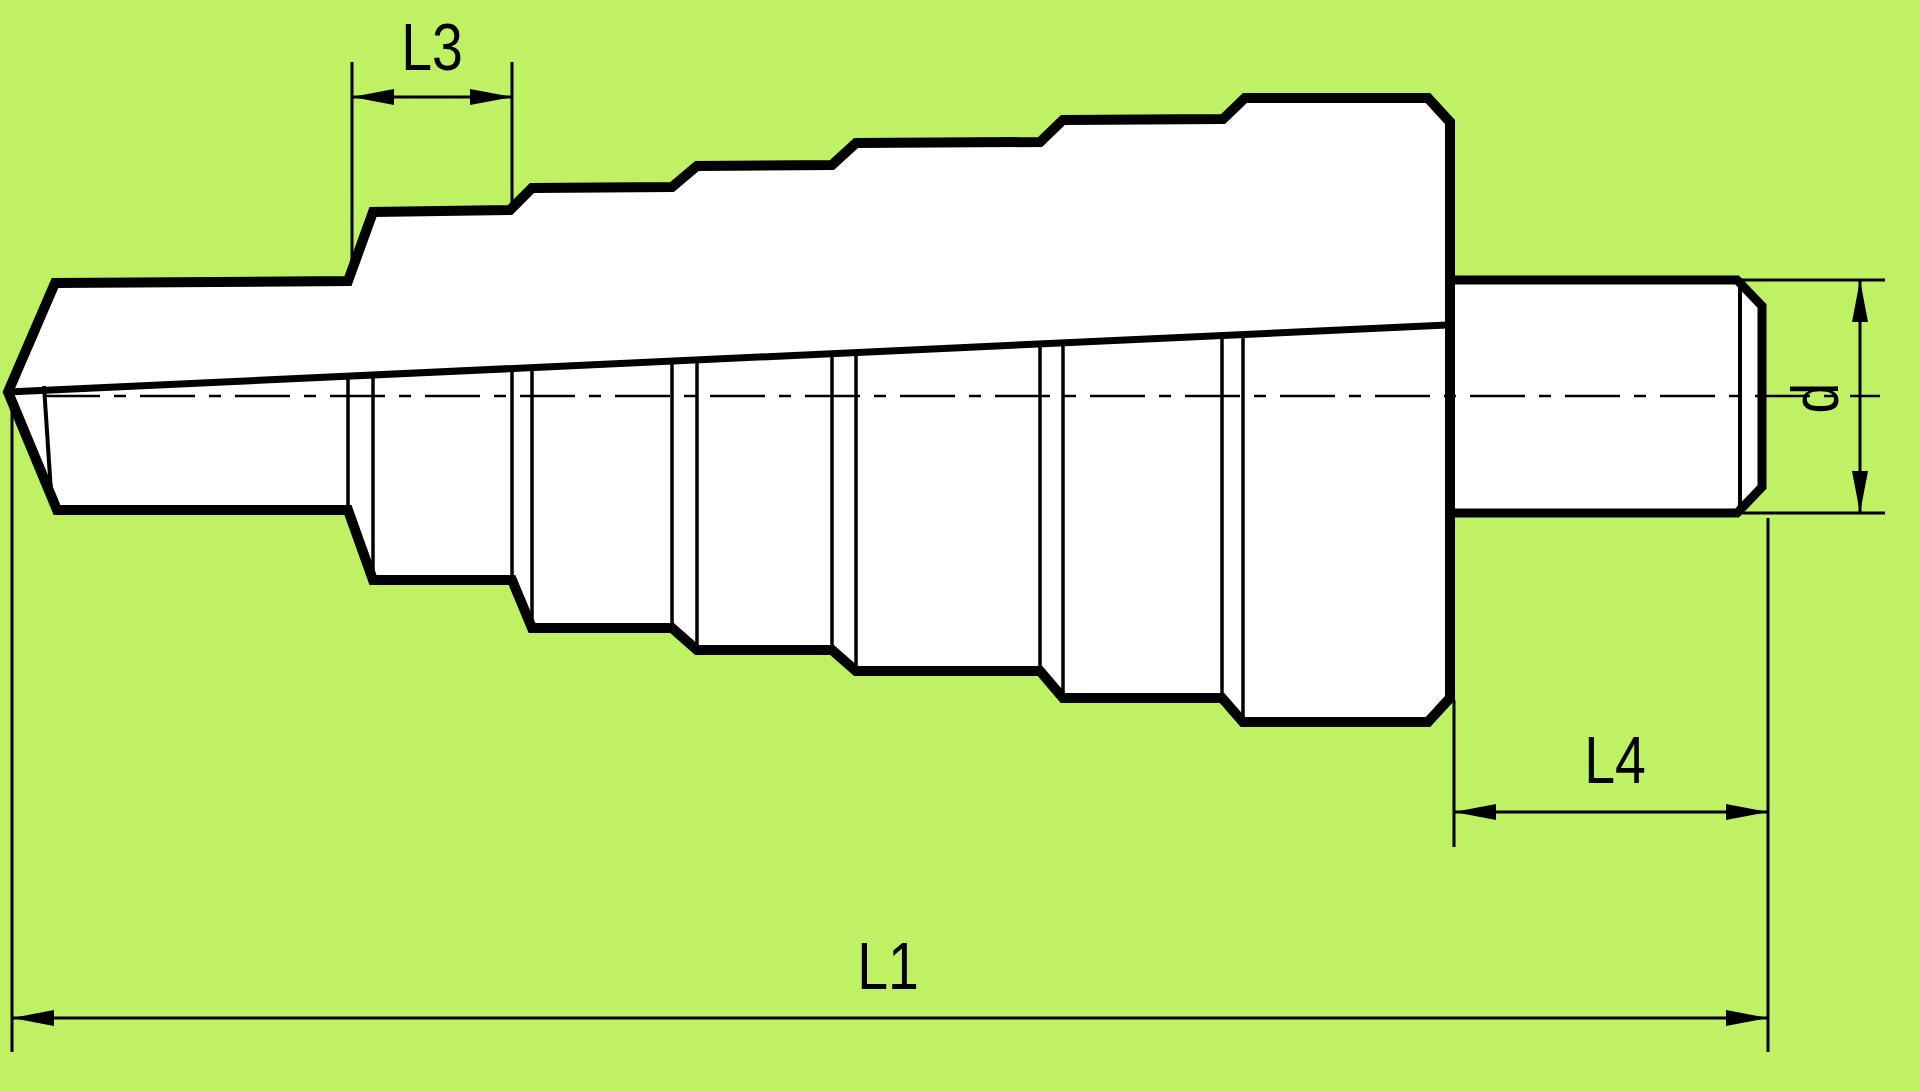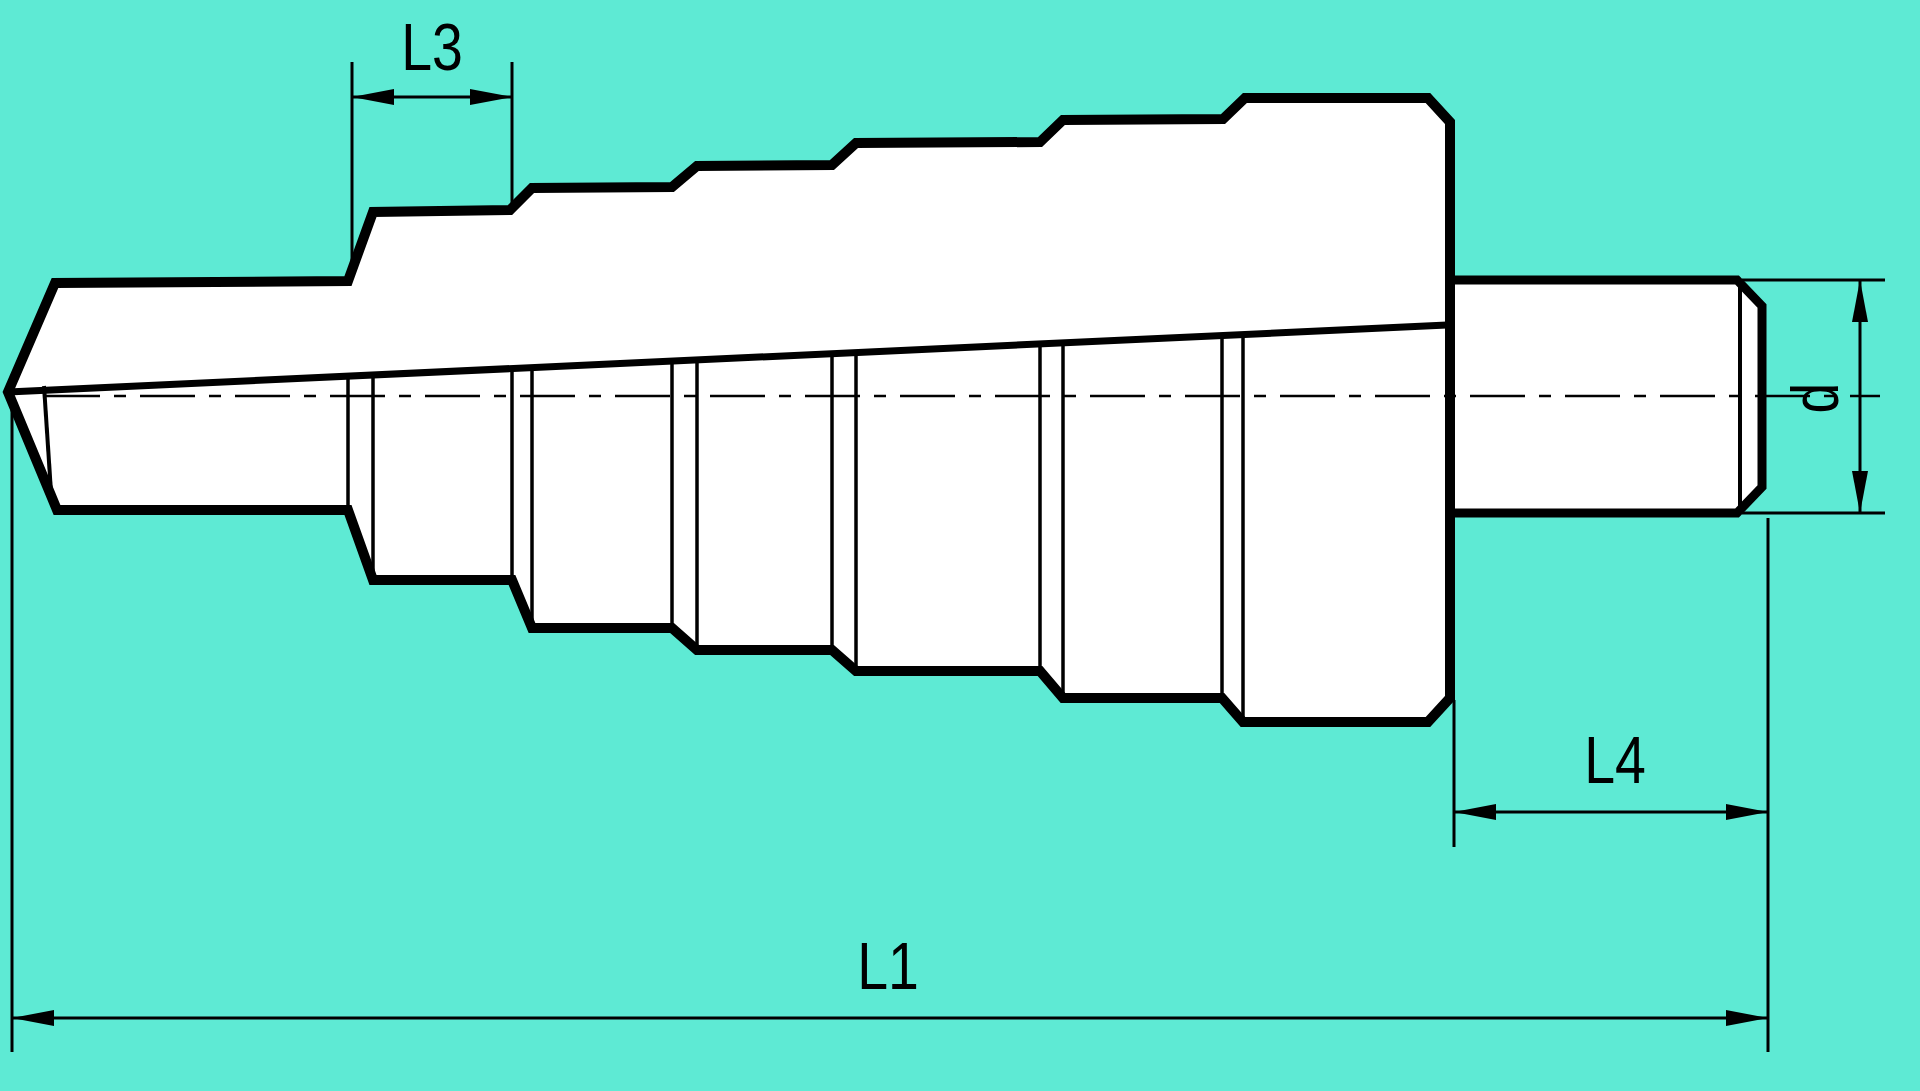--- a/index.html
+++ b/index.html
@@ -1,19 +1,19 @@
 <!DOCTYPE html>
 <html><head>
 <meta charset="utf-8">
 <style>
   html,body{margin:0;padding:0;background:#ffffff;}
   .canvas{
     position:relative;
     width:1920px;height:1091px;
-    background:#5eead4;
+    background:#bef264;
     overflow:hidden;
     font-family:"Liberation Sans", sans-serif;
   }
   .canvas svg{position:absolute;left:0;top:0;width:1920px;height:1091px;}
   .dim-label{
     position:absolute;
     color:#000;
     font-size:66px;
     font-weight:400;
     white-space:nowrap;

